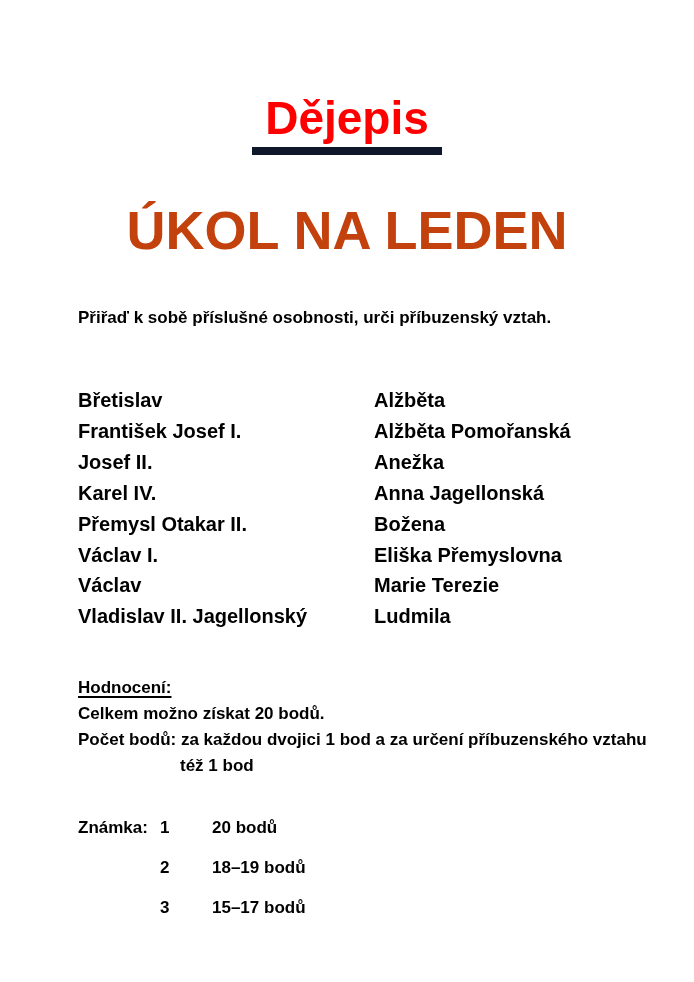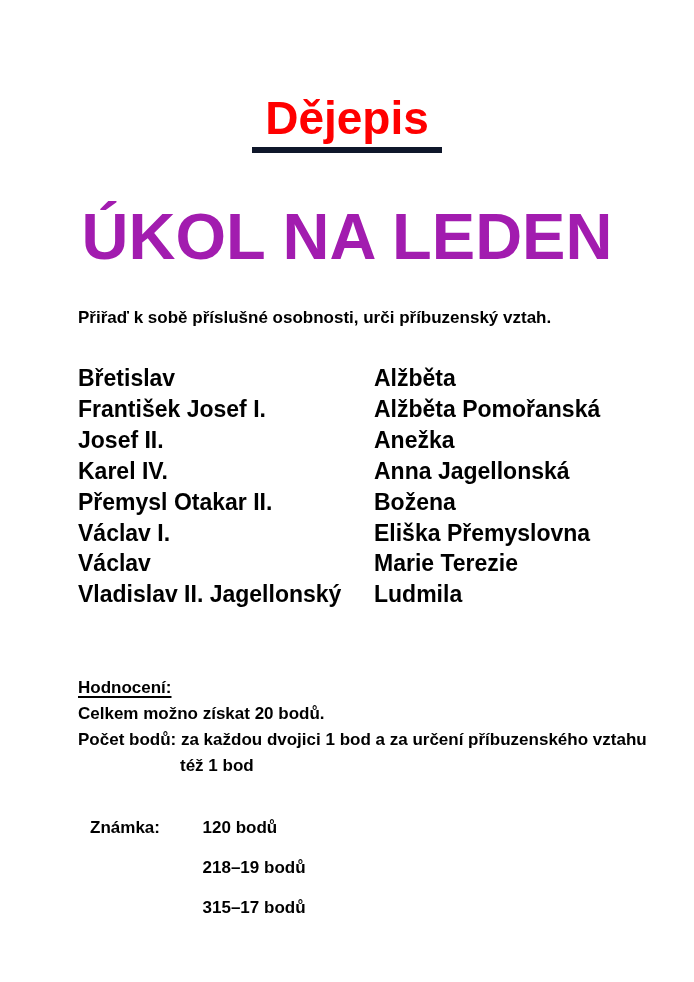--- a/index.html
+++ b/index.html
@@ -18,46 +18,46 @@
     top: 92px;
     left: 0;
     width: 100%;
     text-align: center;
   }
   .subject-title {
     display: inline-block;
     font-size: 46px;
     line-height: 1.15;
     color: #ff0000;
-    border-bottom: 6px solid #0f172a;
+    border-bottom: 8px solid #0f172a;
     padding: 0 13px 2px 13px;
   }
   .task-title {
     position: absolute;
     top: 201px;
     left: 0;
     width: 100%;
     text-align: center;
-    font-size: 65px;
+    font-size: 54px;
     line-height: 1.1;
-    color: #a21caf;
+    color: #c2410c;
   }
   .instruction {
     position: absolute;
     top: 307px;
     left: 78px;
     font-size: 17px;
     line-height: 1.25;
     white-space: nowrap;
   }
   .match-list {
     position: absolute;
-    top: 363px;
+    top: 385px;
     left: 78px;
-    font-size: 23px;
+    font-size: 20px;
   }
   .match-row {
     display: flex;
     line-height: 30.9px;
     white-space: nowrap;
   }
   .match-row .left-name {
     width: 296px;
     flex: 0 0 296px;
   }
@@ -80,21 +80,20 @@
   .scale {
     position: absolute;
     top: 808px;
     left: 78px;
     font-size: 17px;
   }
   .scale-row {
     display: flex;
     line-height: 40px;
     white-space: nowrap;
-    text-align: right;
   }
   .scale-row .scale-label {
     width: 82px;
     flex: 0 0 82px;
   }
   .scale-row .grade-number {
     width: 52px;
     flex: 0 0 52px;
   }
 </style>

